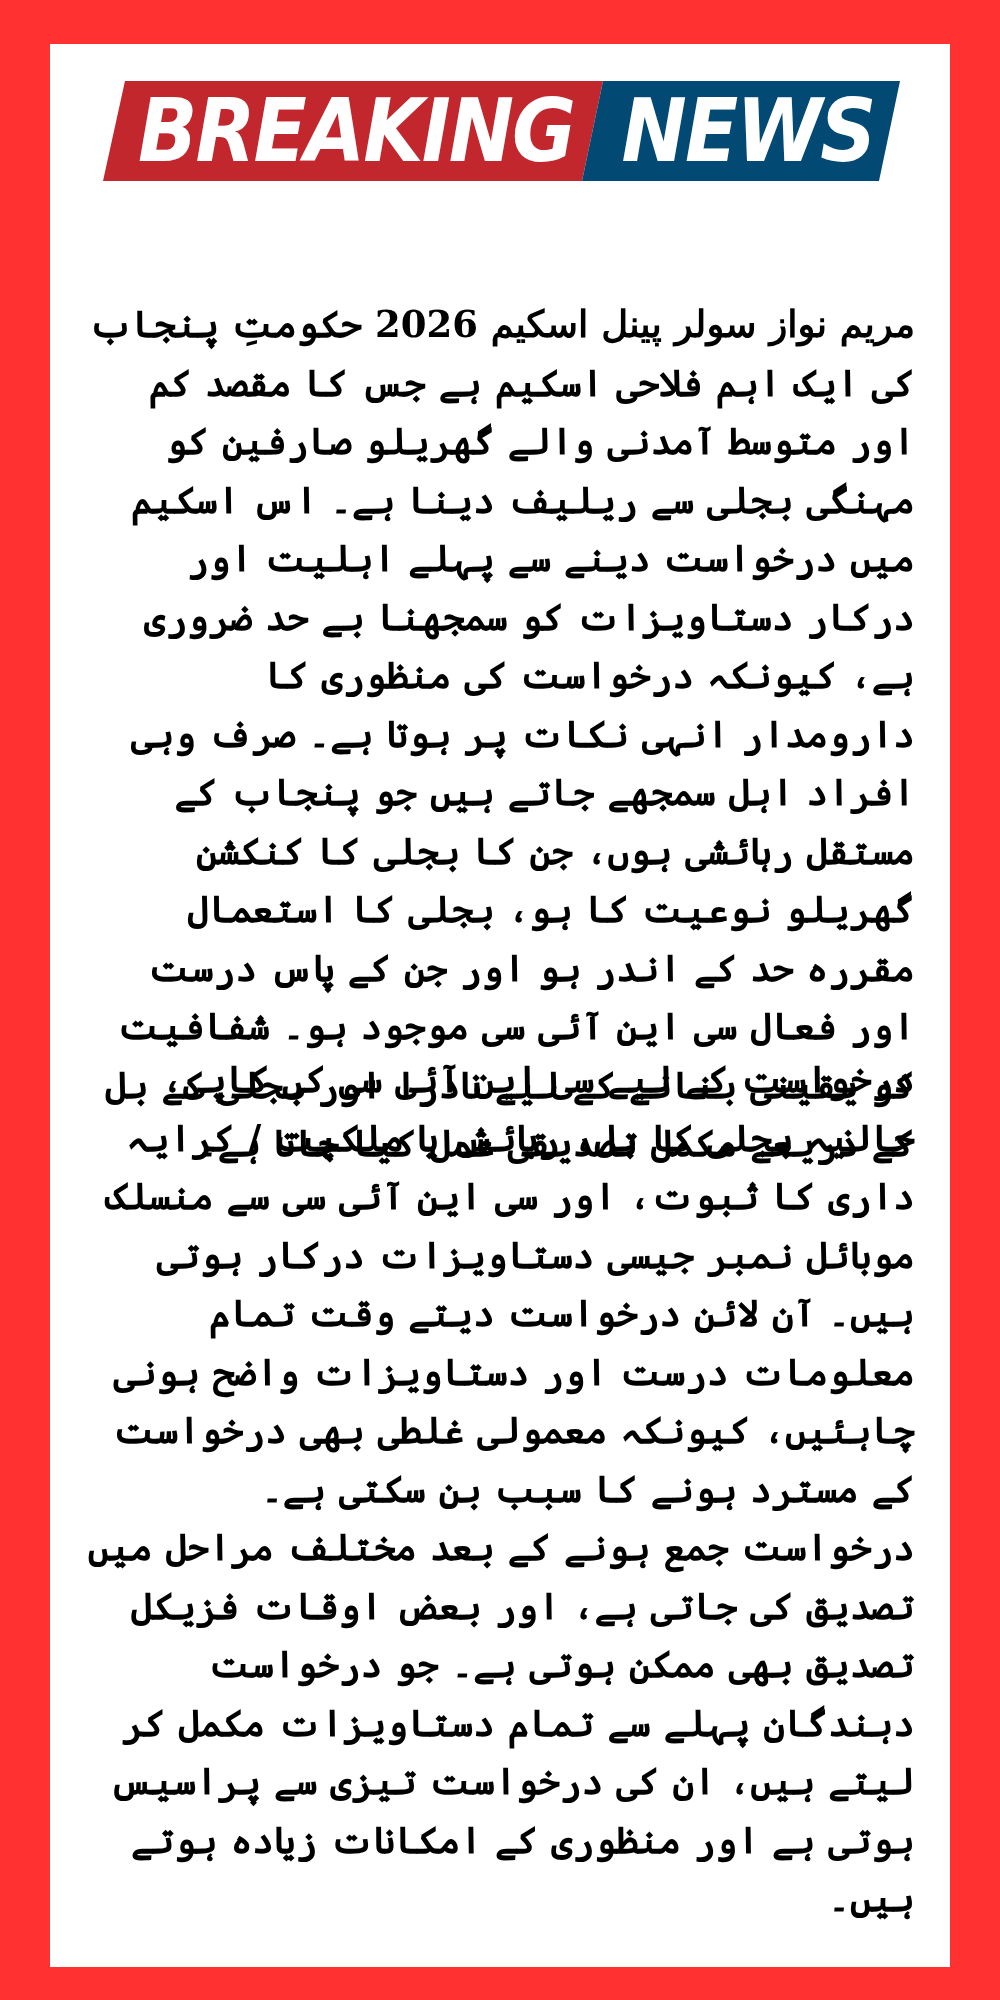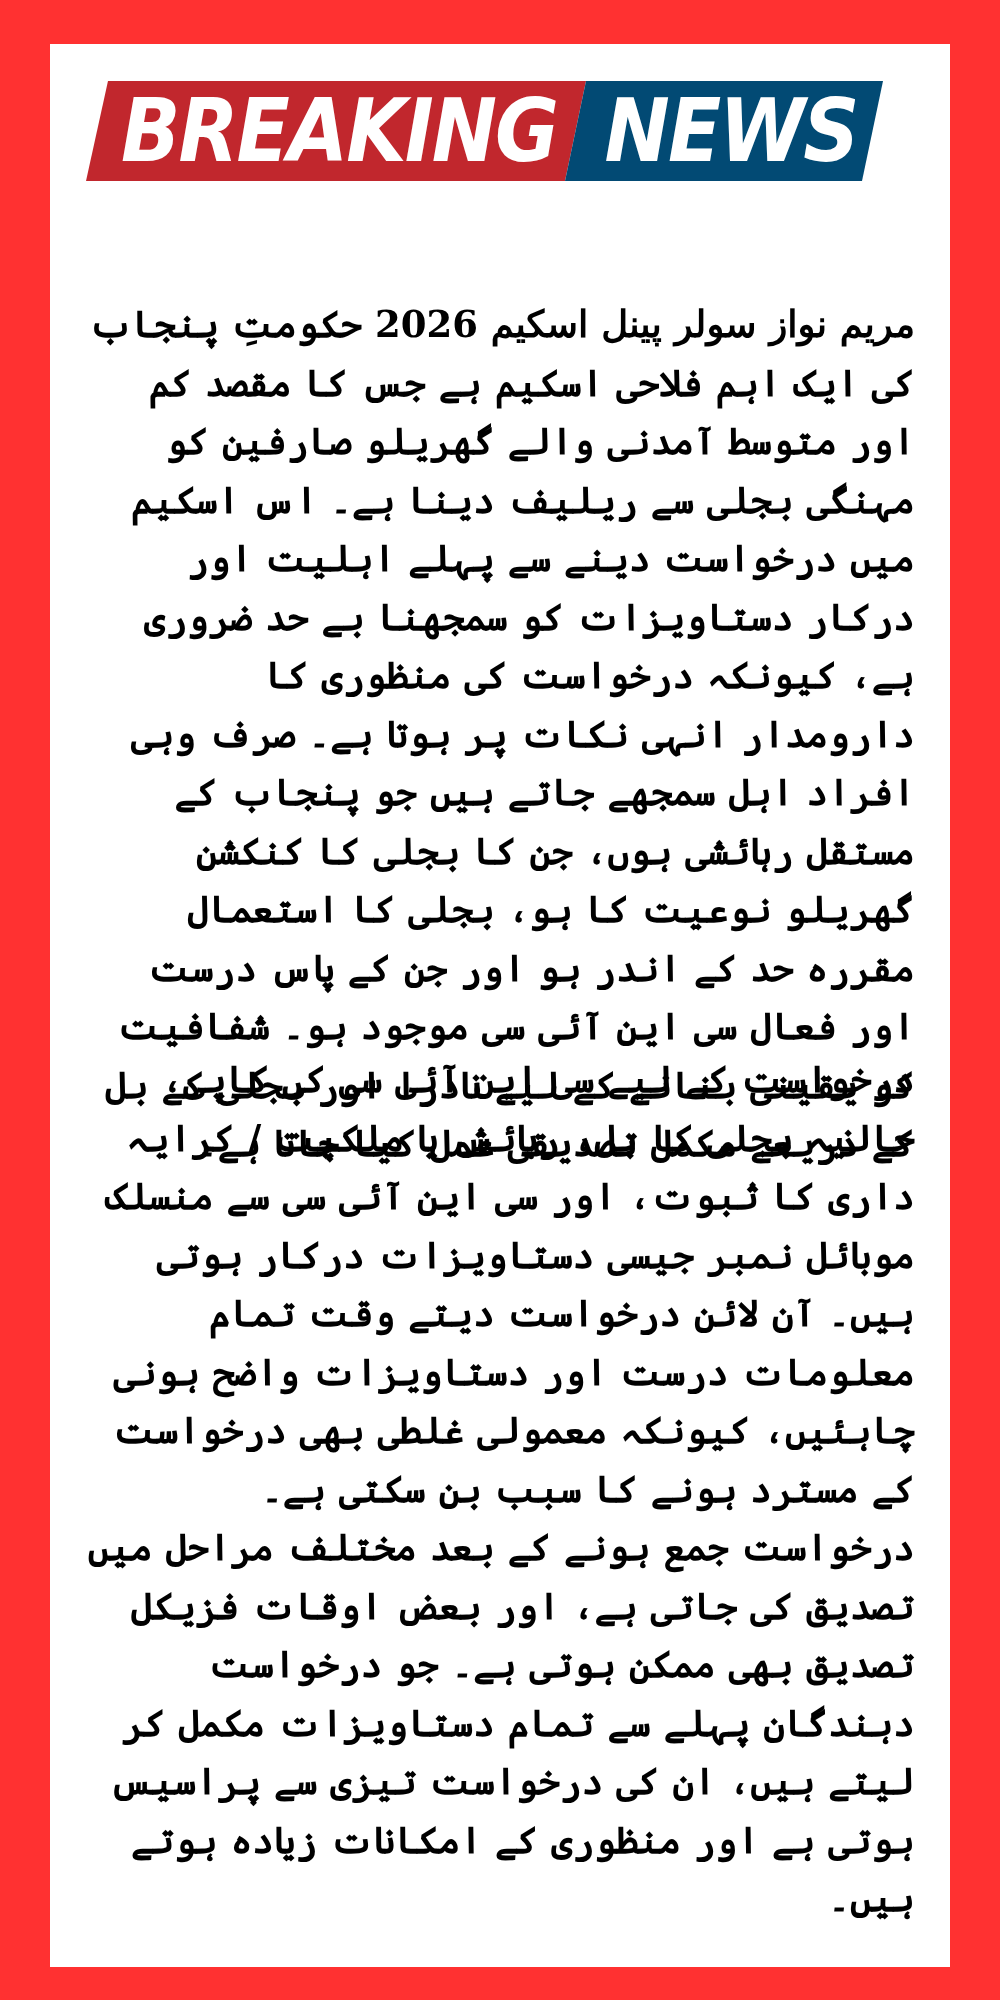--- a/index.html
+++ b/index.html
@@ -17,21 +17,21 @@
     .panel {
       position: absolute;
       left: 50px;
       top: 44px;
       width: 900px;
       height: 1923px;
       background: #ffffff;
     }
     .banner {
       position: absolute;
-      left: 86px;
+      left: 103px;
       top: 81px;
       width: 797px;
       height: 100px;
     }
     .banner-red {
       position: absolute;
       left: 0;
       top: 0;
       width: 500px;
       height: 100px;

